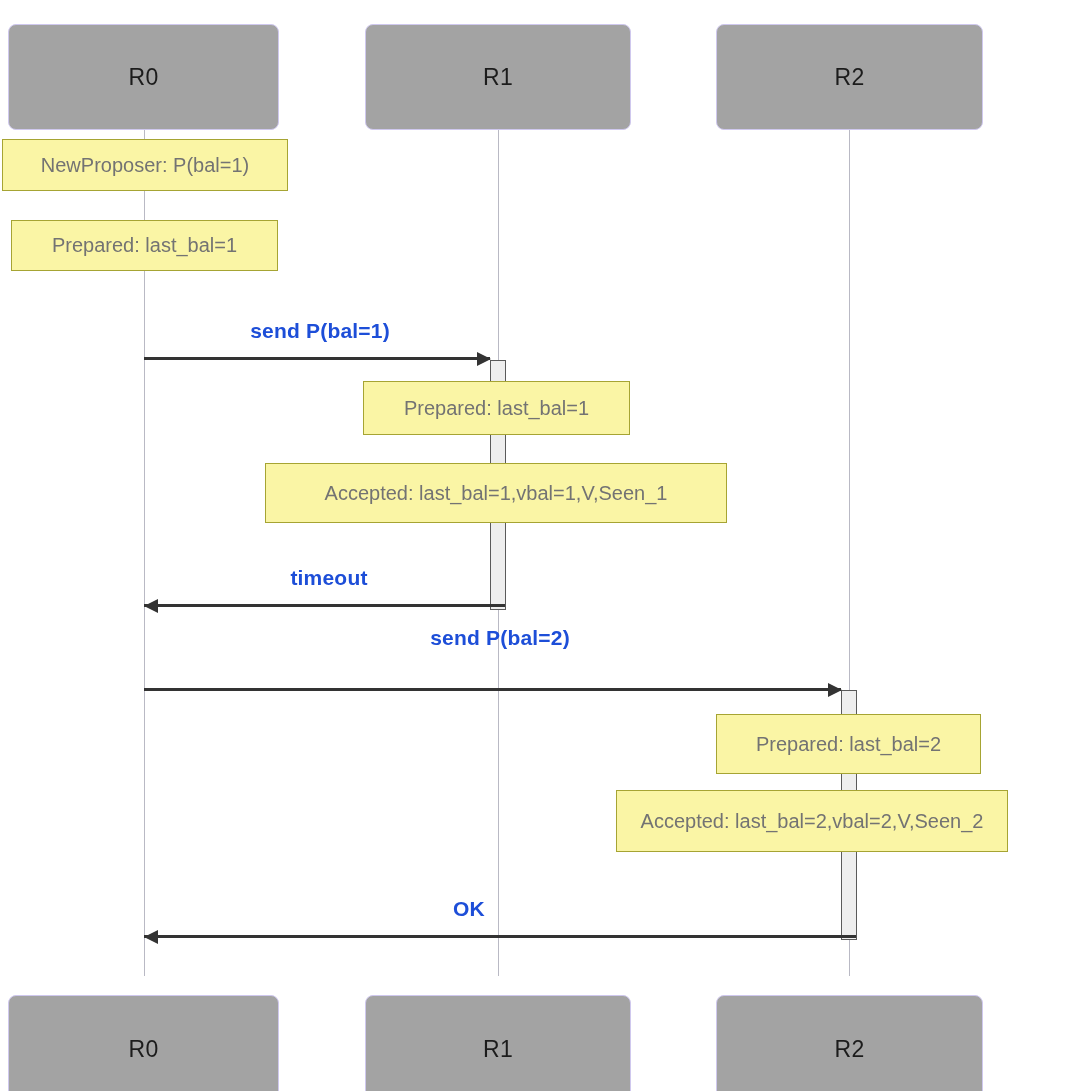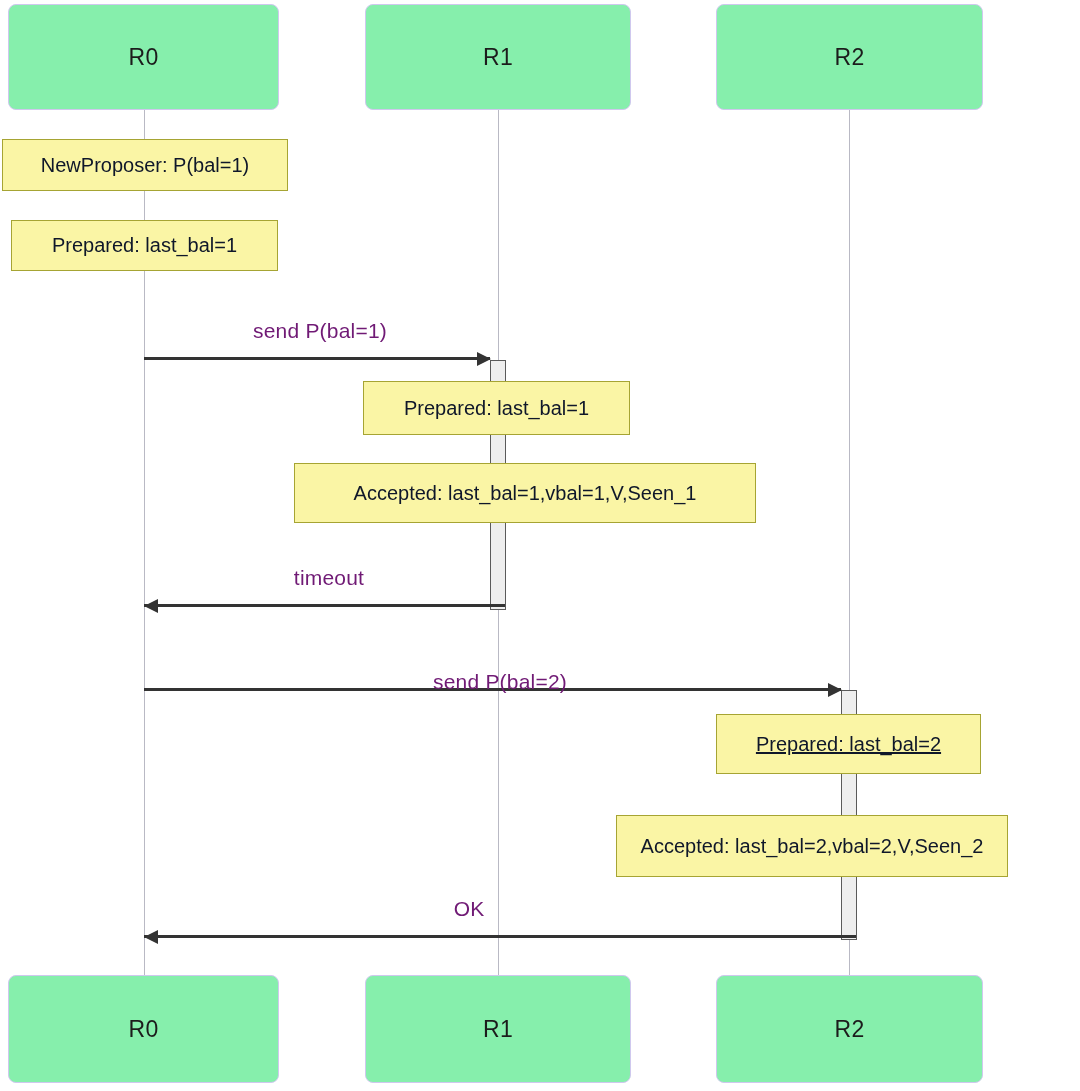--- a/index.html
+++ b/index.html
@@ -14,29 +14,30 @@
     position: relative;
     width: 1080px;
     height: 1091px;
     background: #ffffff;
     overflow: hidden;
   }
   
   .participant {
     position: absolute;
     box-sizing: border-box;
-    background: #86efac;
+    background: #a3a3a3;
     border: 1px solid #CFC8EE;
     border-radius: 8px;
     display: flex;
     align-items: center;
     justify-content: center;
     font-size: 23px;
     color: #1c1c1c;
     letter-spacing: .2px;
+    margin-top: 20px;
   }
   
   .lifeline {
     position: absolute;
     width: 1px;
     background: #b9b9c4;
   }
   
   .activation {
     position: absolute;
@@ -47,21 +48,21 @@
   
   .note {
     position: absolute;
     box-sizing: border-box;
     background: #FAF5A5;
     border: 1px solid #A6A433;
     display: flex;
     align-items: center;
     justify-content: center;
     font-size: 20px;
-    color: #0f172a;
+    color: #737373;
     white-space: nowrap;
     padding: 12px 10px;
   }
   
   .msg-line {
     position: absolute;
     height: 2.5px;
     background: #333333;
   }
   .arrow-head {
@@ -73,22 +74,22 @@
   }
   .arrow-head.right {
     border-left: 14px solid #333333;
   }
   .arrow-head.left {
     border-right: 14px solid #333333;
   }
   .msg-label {
     position: absolute;
     font-size: 21px;
-    font-weight: normal;
-    color: #701a75;
+    font-weight: bold;
+    color: #1d4ed8;
     white-space: nowrap;
     transform: translateX(-50%);
     letter-spacing: .2px;
   }
 </style>
 </head>
 <body>
 
 <div id="diagram-root">
   <div id="layer-lifelines">
@@ -102,32 +103,32 @@
     </div>
   <div id="layer-messages">
       <div class="msg-line" style="left: 144px; top: 357px; width: 346px;"></div>
       <div class="arrow-head right" style="top: 351.5px; left: 477px;"></div>
       <div class="msg-label" style="left: 320px; top: 319px;">send P(bal=1)</div>
       <div class="msg-line" style="left: 144px; top: 604px; width: 361px;"></div>
       <div class="arrow-head left" style="top: 598.5px; left: 144px;"></div>
       <div class="msg-label" style="left: 329px; top: 566px;">timeout</div>
       <div class="msg-line" style="left: 144px; top: 688px; width: 697px;"></div>
       <div class="arrow-head right" style="top: 682.5px; left: 828px;"></div>
-      <div class="msg-label" style="left: 500px; top: 670px; text-align: center;">send P(bal=2)</div>
+      <div class="msg-label" style="left: 500px; top: 626px; text-align: center;">send P(bal=2)</div>
       <div class="msg-line" style="left: 144px; top: 935px; width: 712px;"></div>
       <div class="arrow-head left" style="top: 929.5px; left: 144px;"></div>
       <div class="msg-label" style="left: 469px; top: 897px;">OK</div>
     </div>
   <div id="layer-notes">
       <div class="note" style="left: 2px; top: 139px; width: 286px; height: 52px;">NewProposer: P(bal=1)</div>
       <div class="note" style="left: 11px; top: 220px; width: 267px; height: 51px;">Prepared: last_bal=1</div>
       <div class="note" style="left: 363px; top: 381px; width: 267px; height: 54px;">Prepared: last_bal=1</div>
-      <div class="note" style="left: 265px; top: 463px; width: 462px; height: 60px; margin-left: 29px;">Accepted: last_bal=1,vbal=1,V,Seen_1</div>
-      <div class="note" style="left: 716px; top: 714px; width: 265px; height: 60px; text-decoration: underline;">Prepared: last_bal=2</div>
-      <div class="note" style="left: 616px; top: 790px; width: 392px; height: 62px; margin-top: 25px;">Accepted: last_bal=2,vbal=2,V,Seen_2</div>
+      <div class="note" style="left: 265px; top: 463px; width: 462px; height: 60px;">Accepted: last_bal=1,vbal=1,V,Seen_1</div>
+      <div class="note" style="left: 716px; top: 714px; width: 265px; height: 60px;">Prepared: last_bal=2</div>
+      <div class="note" style="left: 616px; top: 790px; width: 392px; height: 62px;">Accepted: last_bal=2,vbal=2,V,Seen_2</div>
     </div>
   <div id="layer-parts">
       <div class="participant" style="left: 8px; top: 4px; width: 271px; height: 106px;">R0</div>
       <div class="participant" style="left: 365px; top: 4px; width: 266px; height: 106px;">R1</div>
       <div class="participant" style="left: 716px; top: 4px; width: 267px; height: 106px;">R2</div>
       <div class="participant" style="left: 8px; top: 975px; width: 271px; height: 108px;">R0</div>
       <div class="participant" style="left: 365px; top: 975px; width: 266px; height: 108px;">R1</div>
       <div class="participant" style="left: 716px; top: 975px; width: 267px; height: 108px;">R2</div>
     </div>
 </div>

